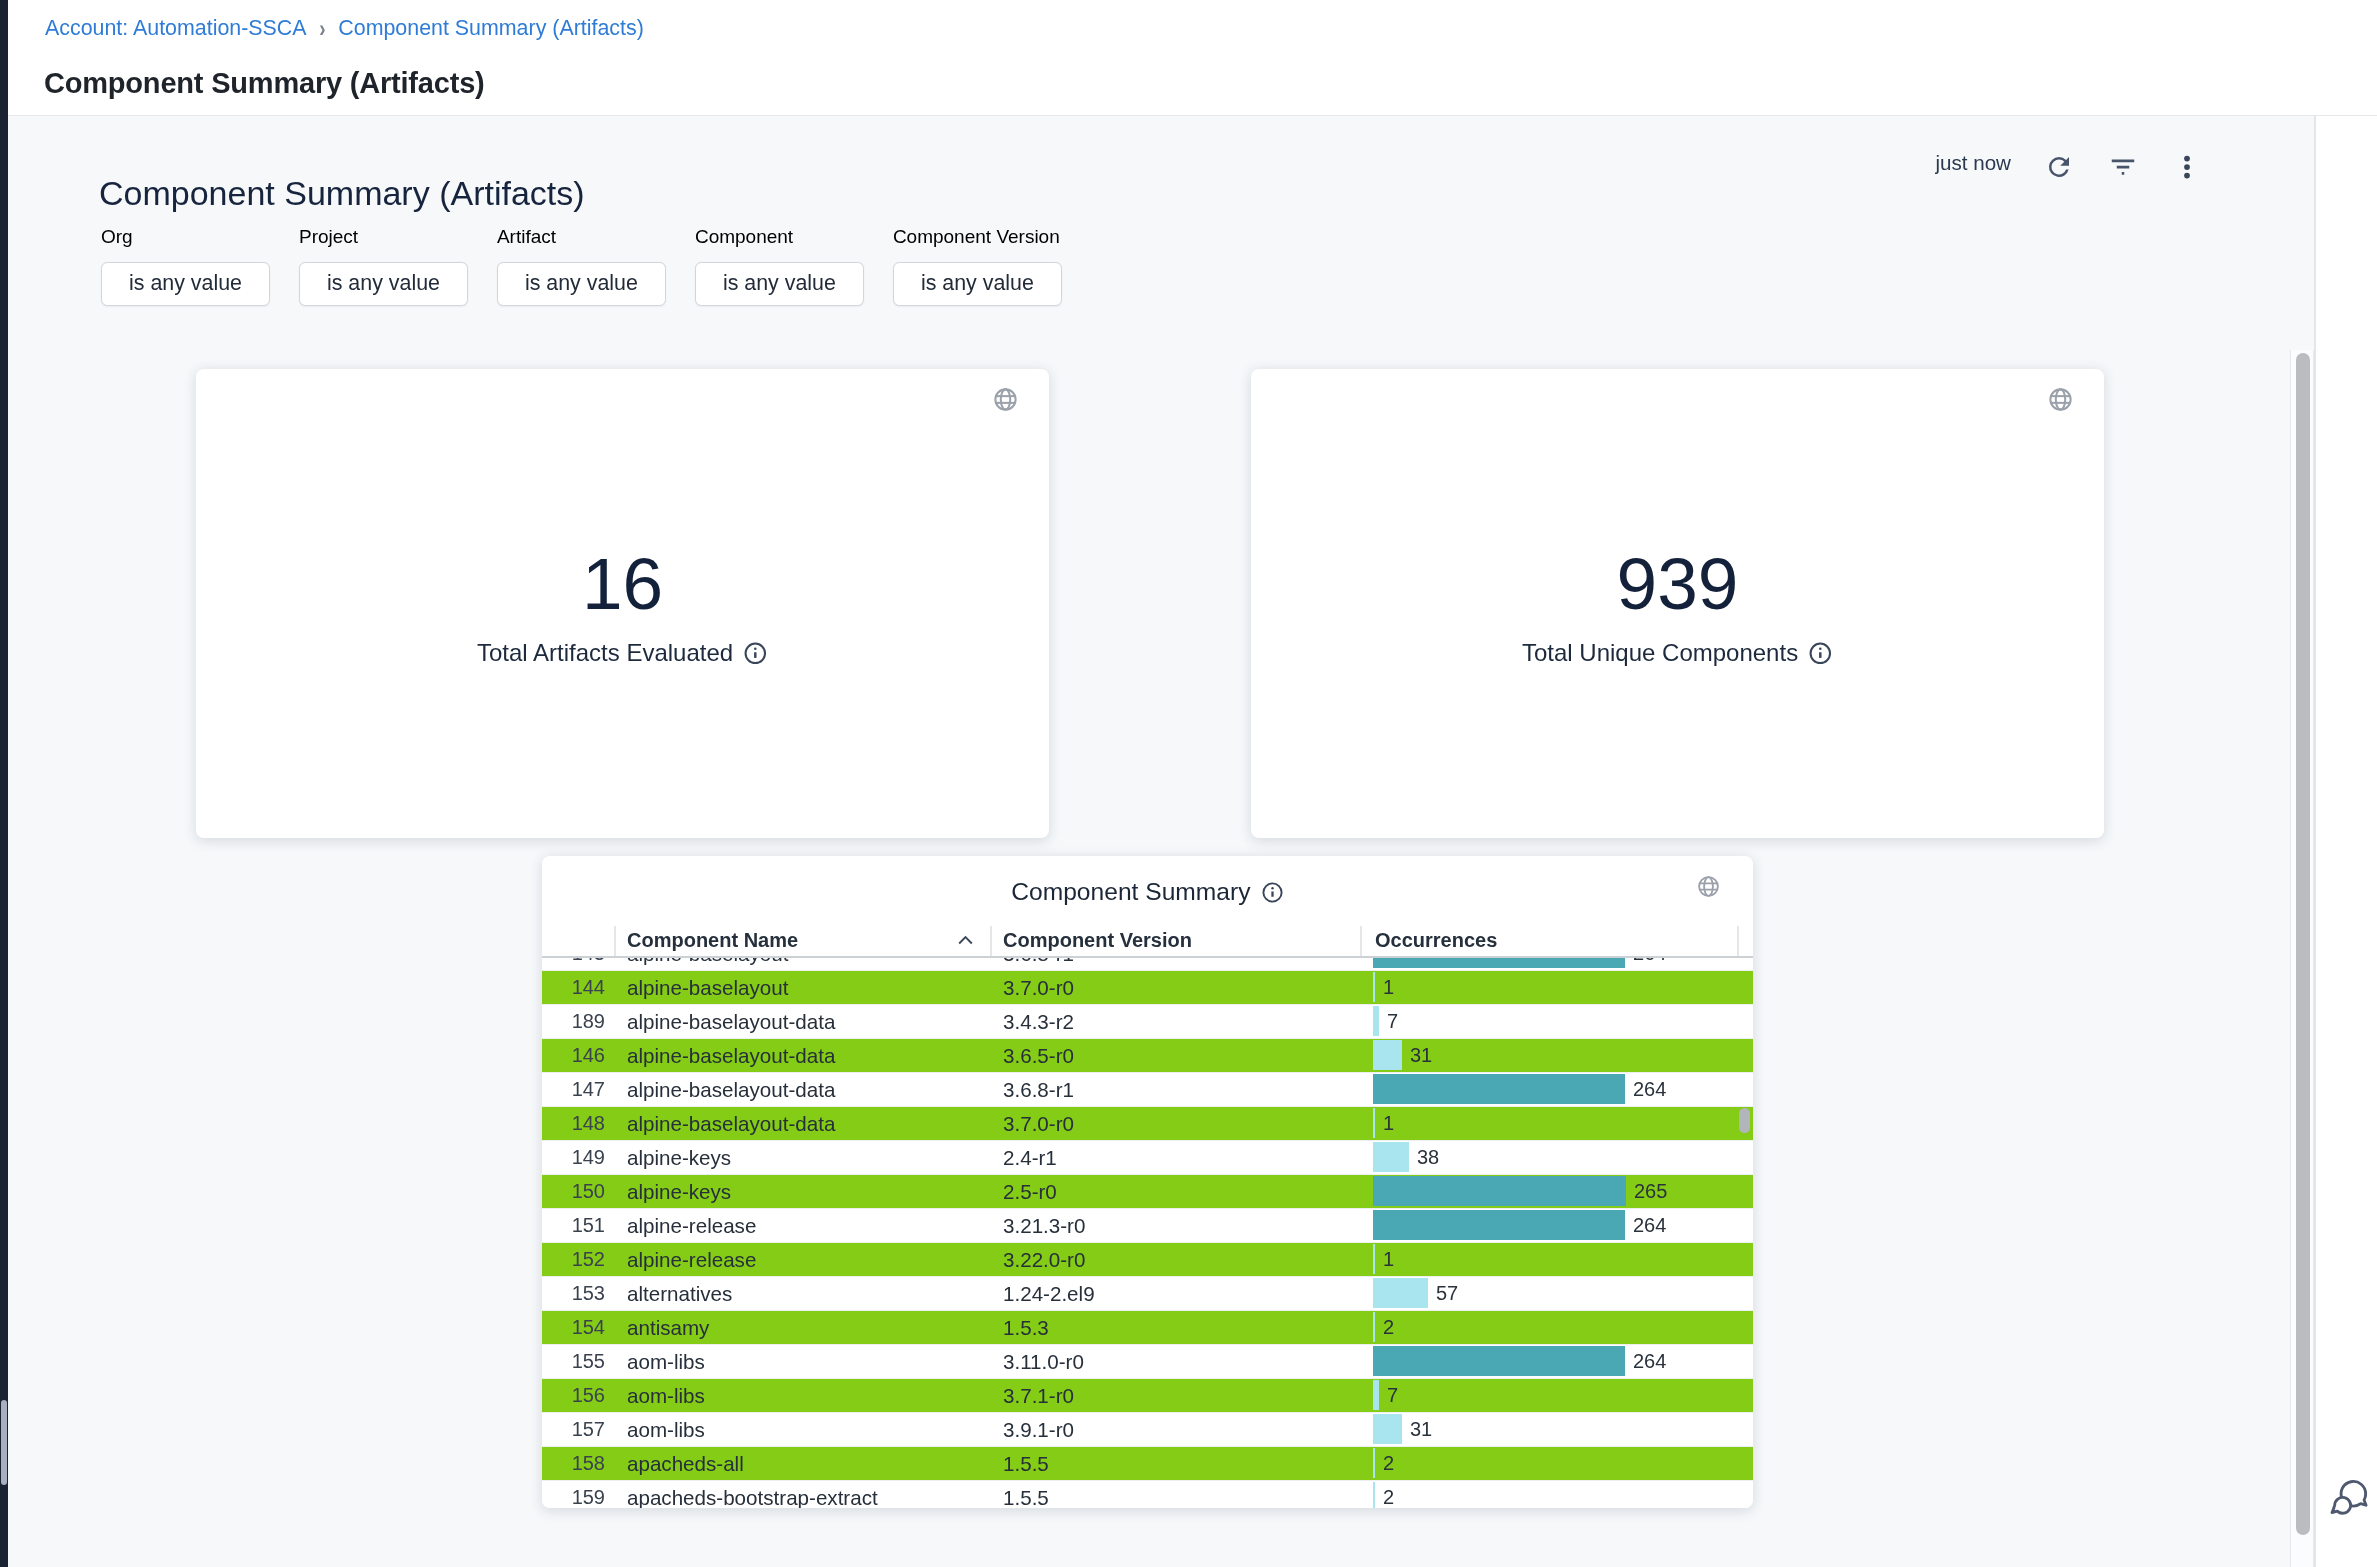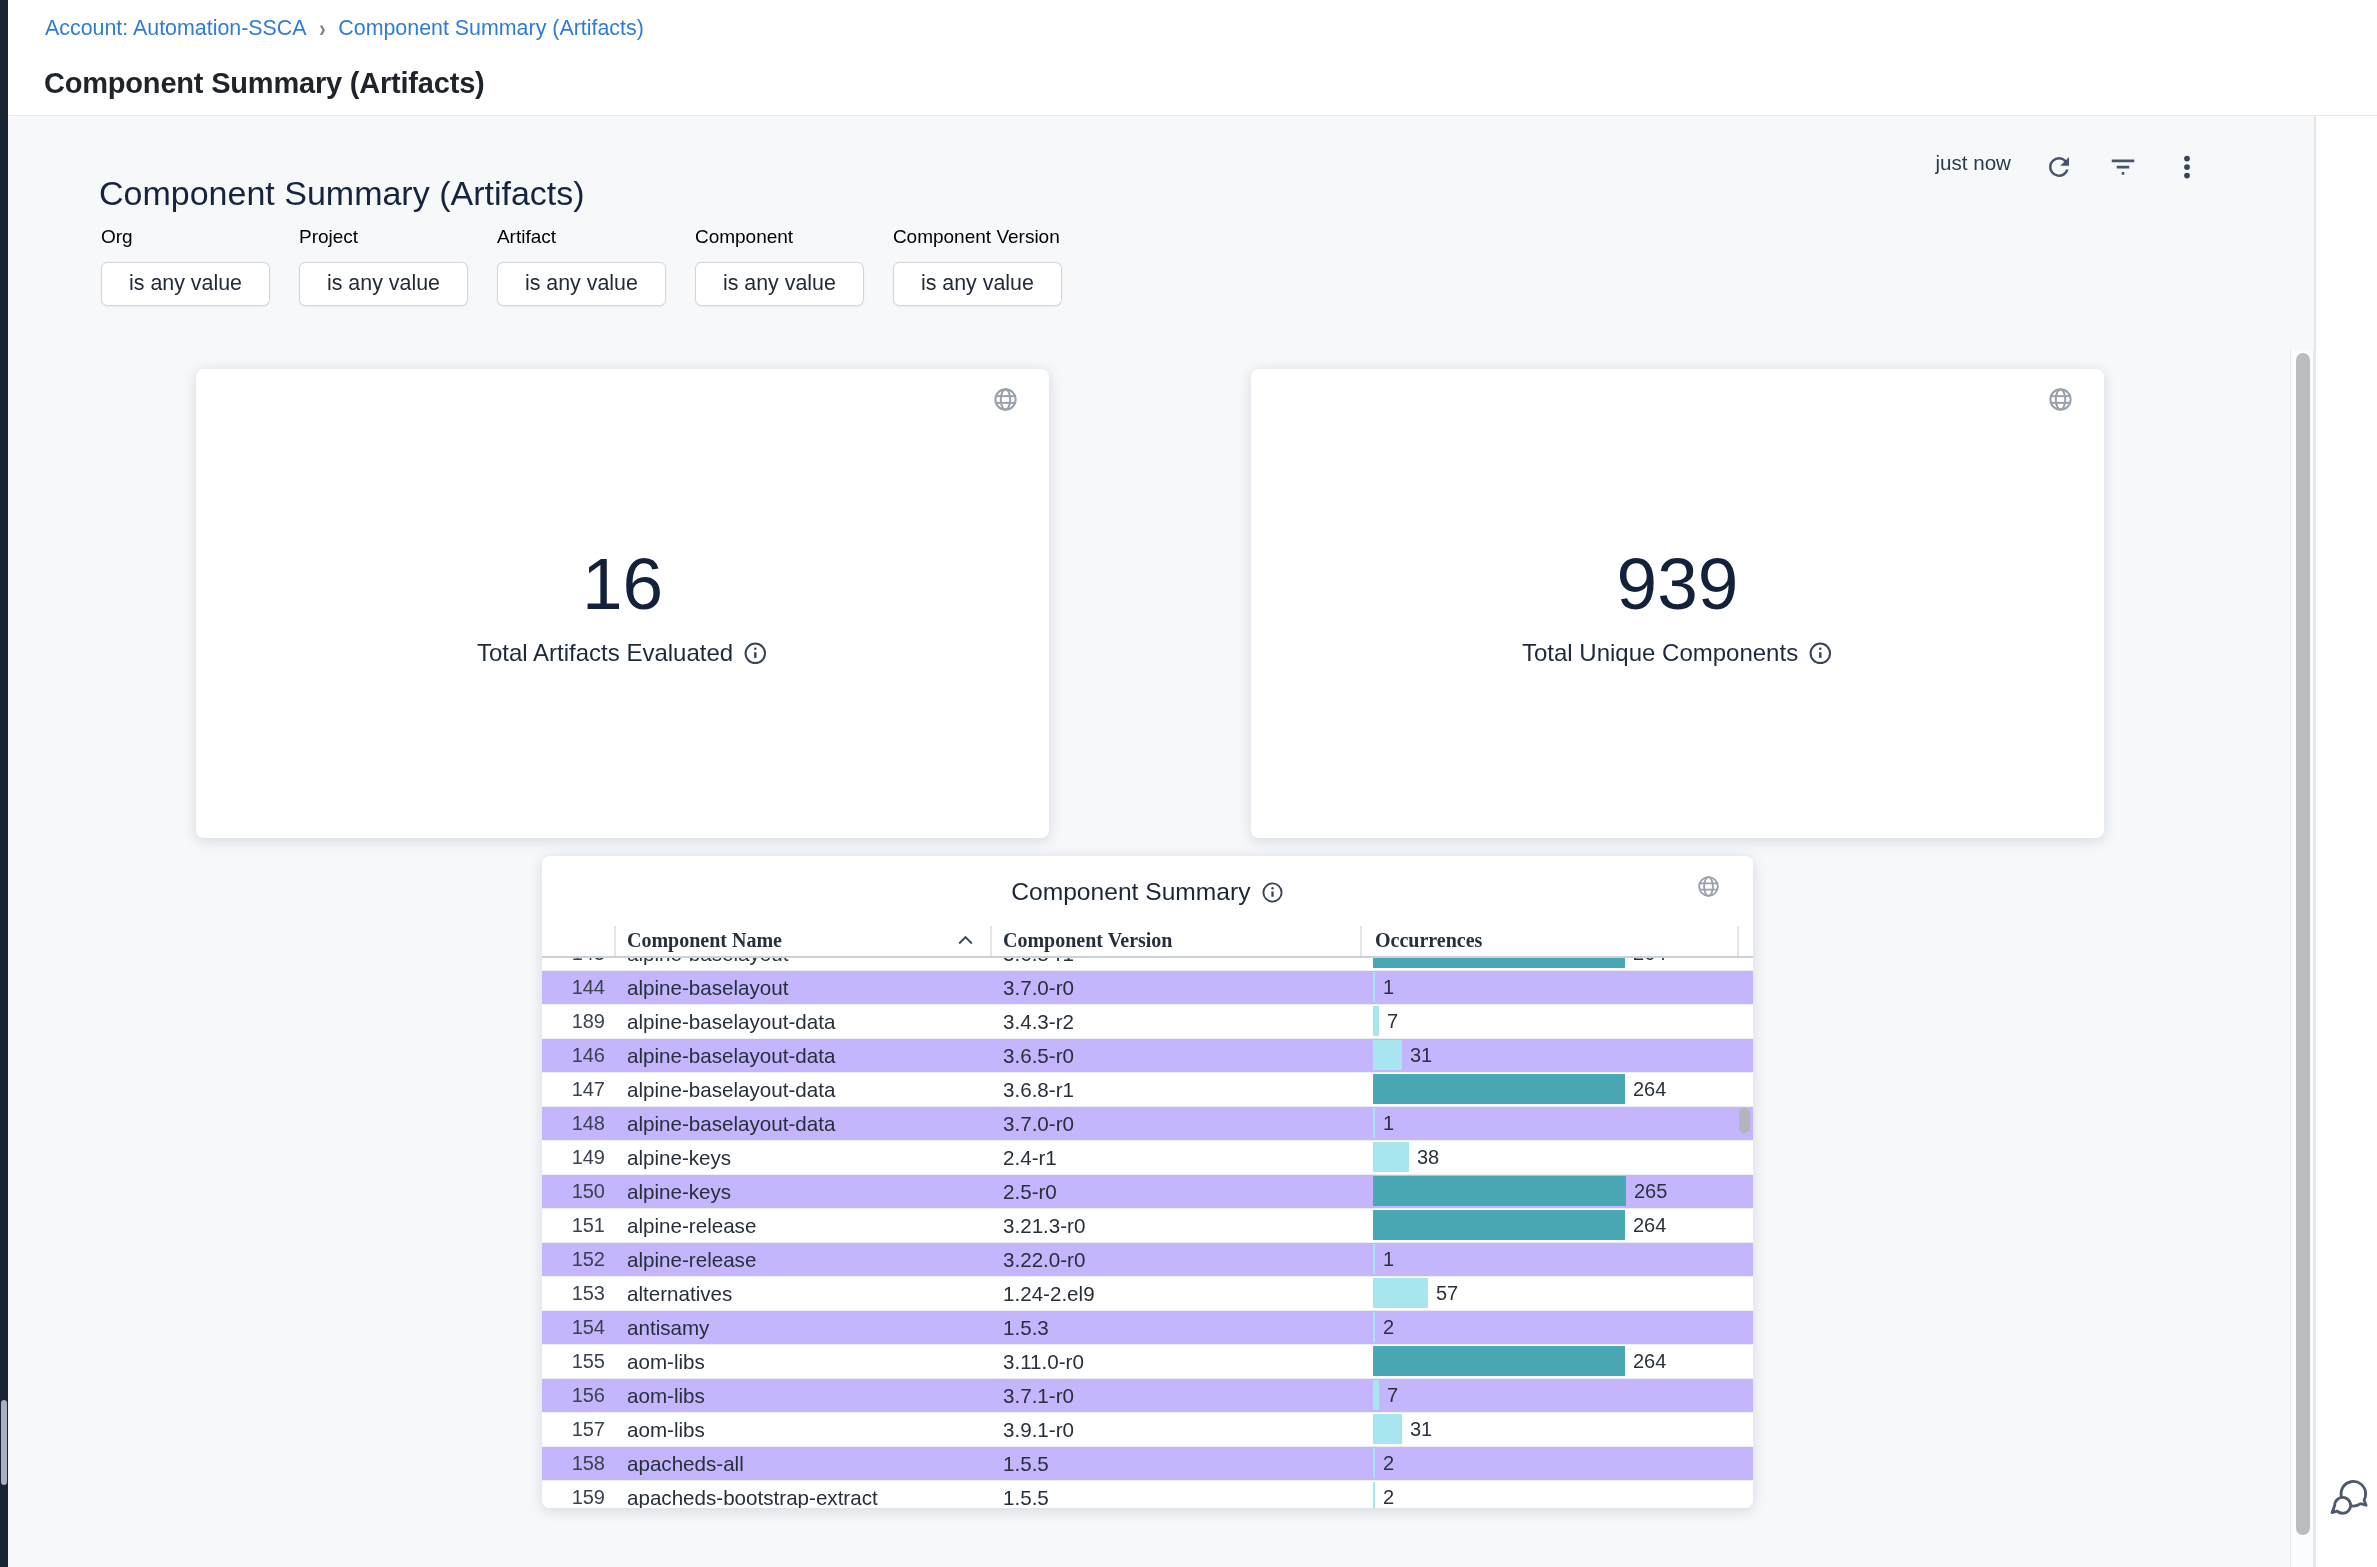--- a/index.html
+++ b/index.html
@@ -34,28 +34,28 @@
   
   .tile{position:absolute;background:#ffffff;border-radius:8px;box-shadow:0 2.4px 12.7px rgba(45,60,80,.16);}
   .stat-card{top:259px;width:853px;height:469px;}
   .globe-btn{position:absolute;top:17.4px;right:30px;width:27px;height:27px;background:none;border:none;padding:0;cursor:pointer;}
   .stat-value{position:absolute;top:173px;left:0;width:100%;text-align:center;font-size:73px;font-weight:500;color:#14213a;line-height:84px;}
   .stat-label-row{position:absolute;top:270px;left:0;width:100%;display:flex;justify-content:center;align-items:center;gap:10.3px;font-size:24px;color:#1d2a3d;}
   
   .table-card{left:534px;top:746px;width:1211px;height:652px;overflow:hidden;}
   .table-title-row{position:absolute;top:22px;left:0;width:100%;display:flex;justify-content:center;align-items:center;gap:10.3px;font-size:24.6px;font-weight:500;color:#1b2636;}
   .thead{position:absolute;top:70px;left:0;width:100%;height:30px;}
-  .th{position:absolute;top:3.2px;font-size:20px;font-weight:bold;color:#26303c;cursor:pointer;background:none;border:none;padding:0;font-family:Liberation Serif, serif;}
+  .th{position:absolute;top:3.2px;font-size:20px;font-weight:bold;color:#26303c;cursor:pointer;background:none;border:none;padding:0;font-family:Liberation Sans, sans-serif;}
   .th-name{left:85px;} .th-version{left:461px;} .th-occ{left:833px;}
   .sort-caret{position:absolute;left:414px;top:8px;}
   .col-div{position:absolute;top:70px;bottom:0;width:1.6px;background:#e4e6e9;}
   .thead-underline{position:absolute;top:100px;left:0;right:0;height:2.4px;background:#ccd1d6;}
   .tbody{position:absolute;top:102px;left:0;right:0;bottom:0;overflow:hidden;}
   .trow{position:relative;height:34px;box-sizing:border-box;border-bottom:1.6px solid #edeff0;background:#ffffff;}
-  .trow.stripe{background:#c4b5fd;}
+  .trow.stripe{background:#84cc16;}
   .trow.clip-top{margin-top:-21.4px;}
   .cell{position:absolute;top:0;line-height:33px;font-size:20.6px;color:#262f3a;white-space:nowrap;}
   .cell-num{left:0;width:63px;text-align:right;font-size:20px;color:#39424e;}
   .cell-name{left:85px;} .cell-version{left:461px;}
   .occ-bar{position:absolute;left:831px;top:1.6px;bottom:1.6px;}
   .occ-val{position:absolute;top:0;line-height:33px;font-size:20px;color:#2a323c;}
   .tbl-thumb{position:absolute;left:1197px;top:252px;width:11px;height:25px;border-radius:5.6px;background:#b2b6ba;cursor:pointer;}
   
   .page-scroll-track{position:absolute;left:2290px;top:350px;width:24px;height:1217px;background:#fbfcfd;
     border-left:1.6px solid #e6e8eb;border-right:1.6px solid #e6e8eb;box-sizing:border-box;z-index:20;}

